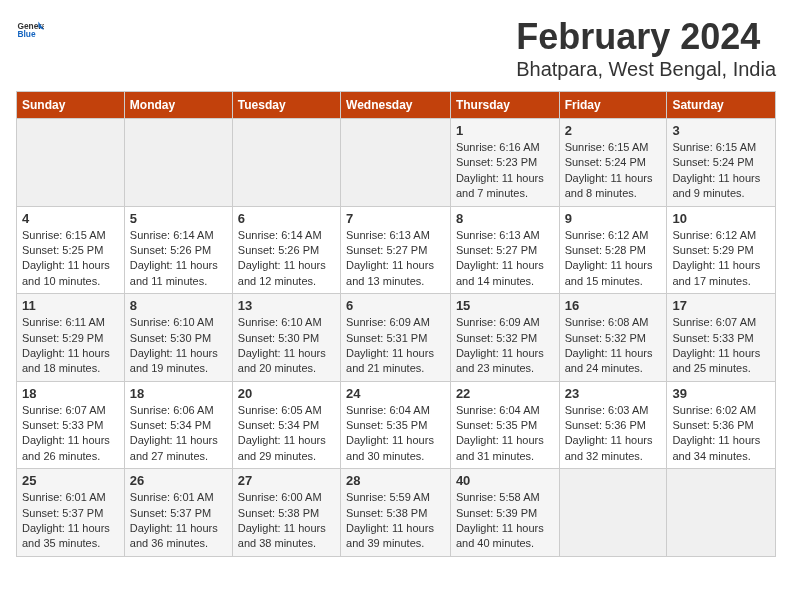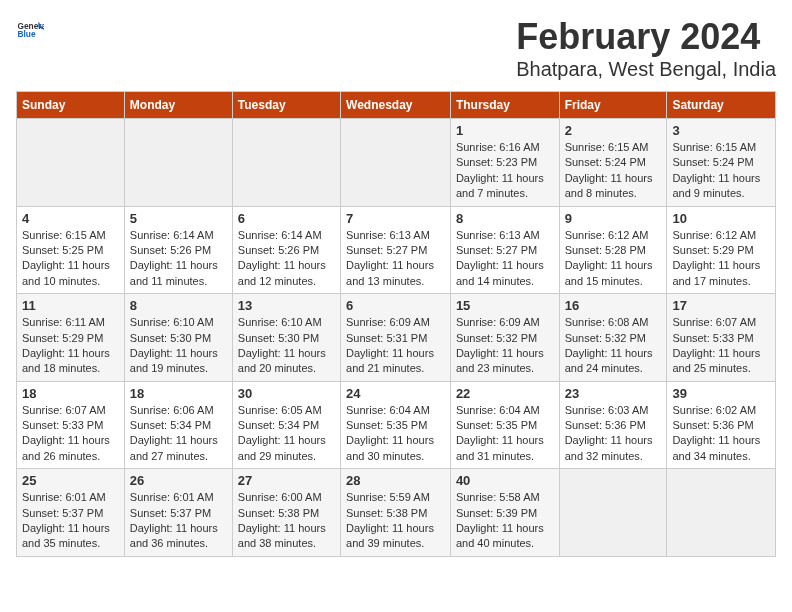--- a/index.html
+++ b/index.html
@@ -242,21 +242,21 @@
         </td>
         <td>
           <div class="day-number">18</div>
         <div class="day-info">
           Sunrise: 6:06 AM<br>
           Sunset: 5:34 PM<br>
           Daylight: 11 hours and 27 minutes.
         </div>
         </td>
         <td>
-          <div class="day-number">30</div>
+          <div class="day-number">20</div>
         <div class="day-info">
           Sunrise: 6:05 AM<br>
           Sunset: 5:34 PM<br>
           Daylight: 11 hours and 29 minutes.
         </div>
         </td>
         <td>
           <div class="day-number">24</div>
         <div class="day-info">
           Sunrise: 6:04 AM<br>

